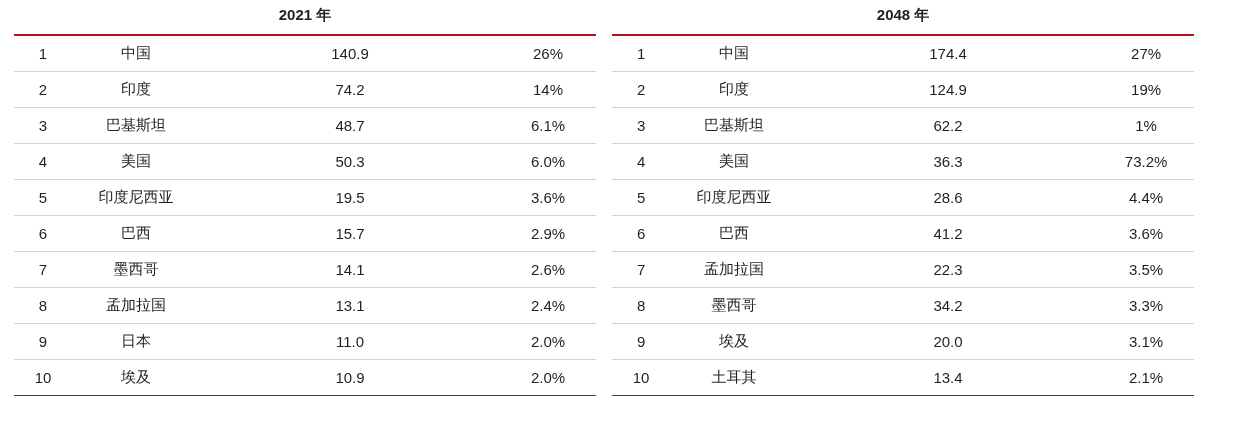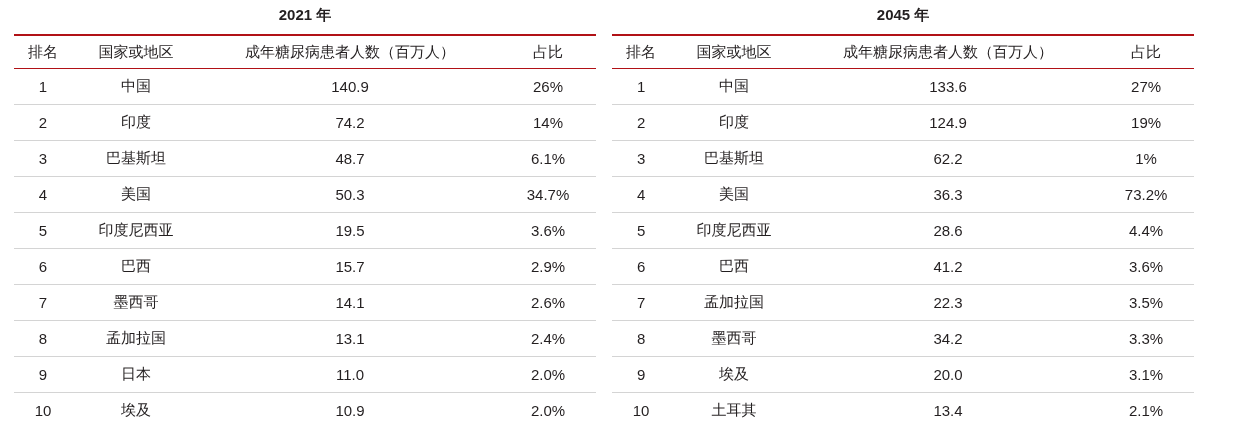--- a/index.html
+++ b/index.html
@@ -89,44 +89,33 @@
       <col class="col-spacer">
       <col class="col-rank">
         <col class="col-region">
         <col class="col-count">
         <col class="col-share">
     </colgroup>
     <tbody>
       <tr class="group-row">
         <td class="group" colspan="4">2021 年</td>
         <td class="spacer"></td>
-        <td class="group" colspan="4">2045 年</td>
-      </tr>
-
-      <tr class="head-row">
-        <td>排名</td>
-        <td>国家或地区</td>
-        <td>成年糖尿病患者人数（百万人）</td>
-        <td>占比</td>
-        <td class="spacer"></td>
-        <td>排名</td>
-        <td>国家或地区</td>
-        <td>成年糖尿病患者人数（百万人）</td>
-        <td>占比</td>
-      </tr>
+        <td class="group" colspan="4">2048 年</td>
+      </tr>
+
 
       <tr class="body-row">
         <td>1</td>
         <td>中国</td>
         <td>140.9</td>
         <td>26%</td>
         <td class="spacer"></td>
         <td>1</td>
         <td>中国</td>
-        <td>133.6</td>
+        <td>174.4</td>
         <td>27%</td>
       </tr>
 
       <tr class="body-row">
         <td>2</td>
         <td>印度</td>
         <td>74.2</td>
         <td>14%</td>
         <td class="spacer"></td>
         <td>2</td>
@@ -144,21 +133,21 @@
         <td>3</td>
         <td>巴基斯坦</td>
         <td>62.2</td>
         <td>1%</td>
       </tr>
 
       <tr class="body-row">
         <td>4</td>
         <td>美国</td>
         <td>50.3</td>
-        <td>34.7%</td>
+        <td>6.0%</td>
         <td class="spacer"></td>
         <td>4</td>
         <td>美国</td>
         <td>36.3</td>
         <td>73.2%</td>
       </tr>
 
       <tr class="body-row">
         <td>5</td>
         <td>印度尼西亚</td>

